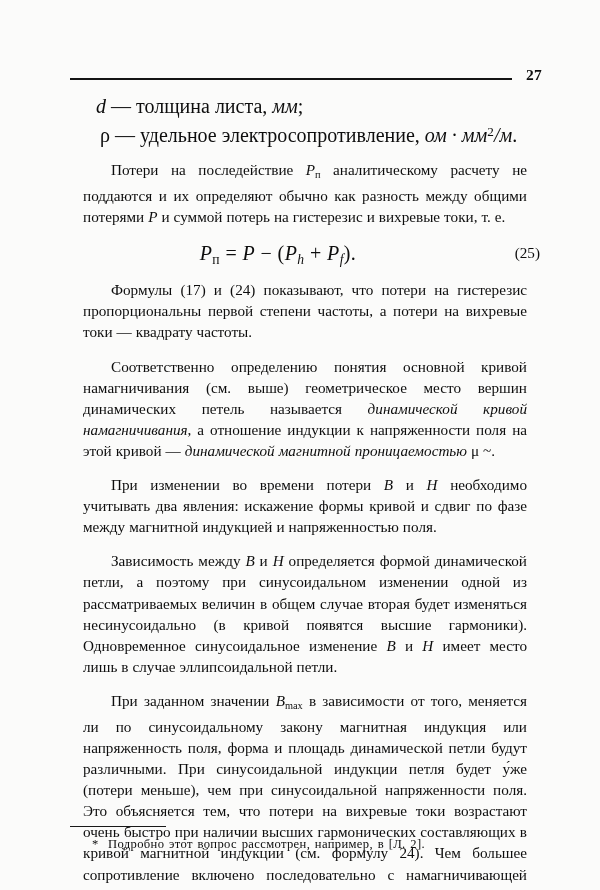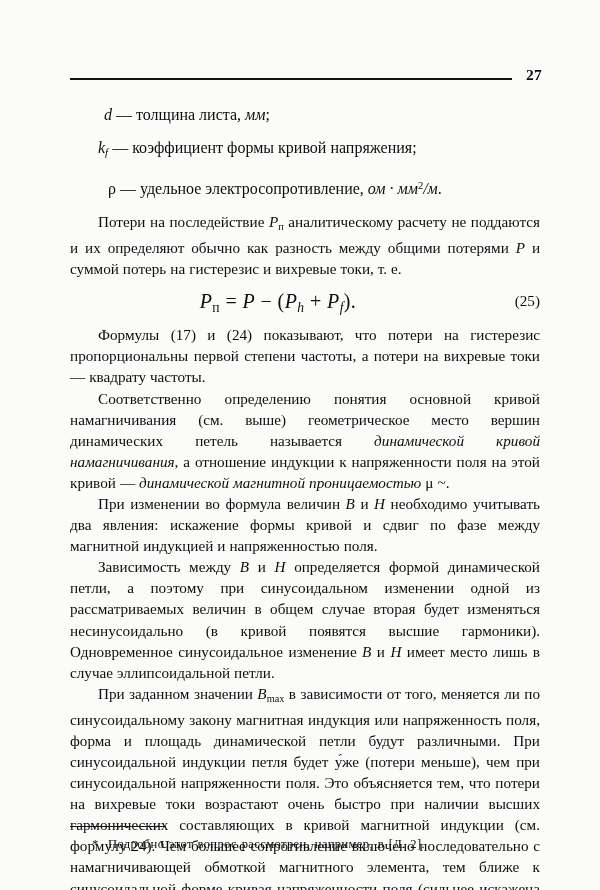--- a/index.html
+++ b/index.html
@@ -49,39 +49,39 @@
 
   
   .textblock {
     position: absolute;
     left: 70px;
     top: 92px;
     width: 470px;
   }
 
   p.para {
-    margin: 0;
+    margin: 13px;
     font-size: 15.2px;
     line-height: 21.1px;
     text-align: justify;
     text-indent: 28px;
     word-spacing: 0.2px;
     hyphens: manual;
   }
 
   
   .deflist {
     margin: 0 0 0 0;
     padding: 0;
     list-style: none;
   }
   .deflist li {
-    font-size: 16px;
+    font-size: 20px;
     line-height: 21.1px;
-    margin: 12px;
+    margin: 4px;
     padding-left: 18px;
     text-indent: 0;
     white-space: nowrap;
   }
   .deflist li.l0 { padding-left: 22px; }
   .deflist li.l1 { padding-left: 16px; }
   .deflist li.l2 { padding-left: 18px; }
   .deflist li.l3 { padding-left: 26px; }
 
   i.v, em.v { font-style: italic; }
@@ -154,39 +154,38 @@
   <div class="runhead">
     <div class="rule"></div>
     <div class="folio">27</div>
   </div>
 
   <div class="textblock">
 
     <ul class="deflist">
       <li class="l0"><span class="mathvar">d</span><span> — </span><span>толщина листа, </span><i class="v">мм</i><span>;</span></li>
 
-      <li class="l1"><span class="mathvar">k</span><sub class="it">f</sub><span> — </span><span>коэффициент формы кривой напряжения;</span></li>
 
 
       <li class="l3"><span>ρ</span><span> — </span><span>удельное электросопротивление, </span><i class="v">ом · мм</i><sup>2</sup><i class="v">/м</i><span>.</span></li>
     </ul>
 
     <p class="para"><span>Потери на последействие </span><span class="mathvar">P</span><sub>п</sub><span> аналитическому расчету не поддаются и их определяют обычно как разность между общими потерями </span><span class="mathvar">P</span><span> и суммой потерь на гистерезис и вихревые токи, т. е.</span></p>
 
     <div class="equation">
       <div class="eq-body"><span class="mathvar">P</span><sub>п</sub><span> = </span><span class="mathvar">P</span><span> − (</span><span class="mathvar">P</span><sub class="it">h</sub><span> + </span><span class="mathvar">P</span><sub class="it">f</sub><span>).</span></div>
       <div class="eq-num">(25)</div>
     </div>
 
 
     <p class="para">Формулы (17) и (24) показывают, что потери на гистерезис пропорциональны первой степени частоты, а потери на вихревые токи — квадрату частоты.</p>
 
     <p class="para"><span>Соответственно определению понятия основной кривой намагничивания (см. выше) геометрическое место вершин динамических петель называется </span><i class="v">динамической кривой намагничивания</i><span>, а отношение индукции к напряженности поля на этой кривой — </span><i class="v">динамической магнитной проницаемостью</i><span> μ ~.</span></p>
 
-    <p class="para"><span>При изменении во формула величин </span><span class="mathvar">B</span><span> и </span><span class="mathvar">H</span><span> необходимо учитывать два явления: искажение формы кривой и сдвиг по фазе между магнитной индукцией и напряженностью поля.</span></p>
+    <p class="para"><span>При изменении во времени потери </span><span class="mathvar">B</span><span> и </span><span class="mathvar">H</span><span> необходимо учитывать два явления: искажение формы кривой и сдвиг по фазе между магнитной индукцией и напряженностью поля.</span></p>
 
     <p class="para"><span>Зависимость между </span><span class="mathvar">B</span><span> и </span><span class="mathvar">H</span><span> определяется формой динамической петли, а поэтому при синусоидальном изменении одной из рассматриваемых величин в общем случае вторая будет изменяться несинусоидально (в кривой появятся высшие гармоники). Одновременное синусоидальное изменение </span><span class="mathvar">B</span><span> и </span><span class="mathvar">H</span><span> имеет место лишь в случае эллипсоидальной петли.</span></p>
 
     <p class="para"><span>При заданном значении </span><span class="mathvar">B</span><sub>max</sub><span> в зависимости от того, меняется ли по синусоидальному закону магнитная индукция или напряженность поля, форма и площадь динамической петли будут различными. При синусоидальной индукции петля будет у́же (потери меньше), чем при синусоидальной напряженности поля. Это объясняется тем, что потери на вихревые токи возрастают очень быстро при наличии высших гармонических составляющих в кривой магнитной индукции (см. формулу 24). Чем большее сопротивление включено последовательно с намагничивающей обмоткой магнитного элемента, тем ближе к синусоидальной форме кривая напряженности поля (сильнее искажена кривая индукции) и наоборот *.</span></p>
 
   </div>
 
   <div class="footnote">
     <div class="fn-rule"></div>
     <p class="fn-text"><span>*</span>&nbsp;&nbsp;<span>Подробно этот вопрос рассмотрен, например, в [Л. 2].</span></p>

